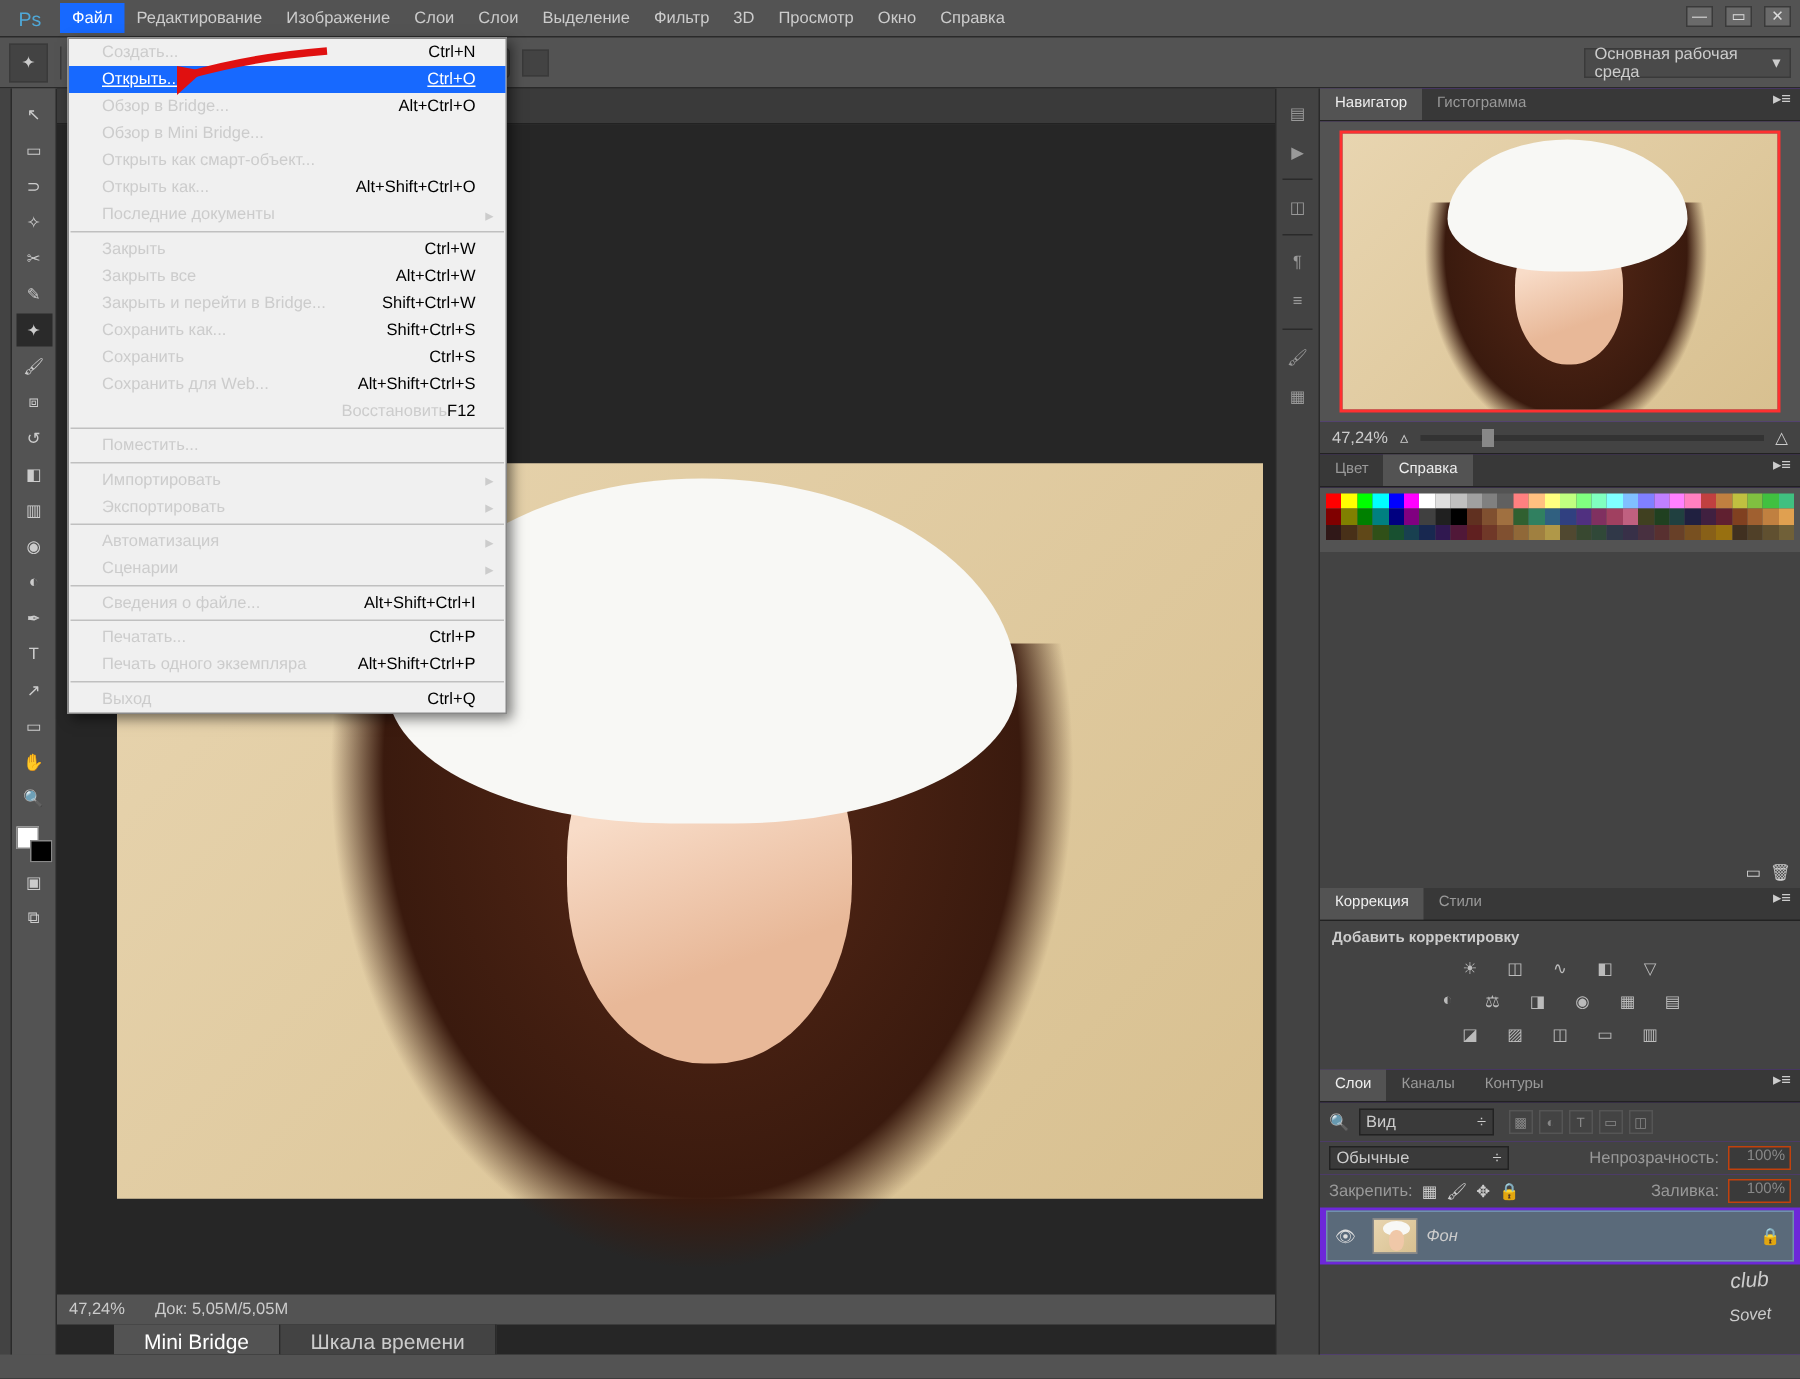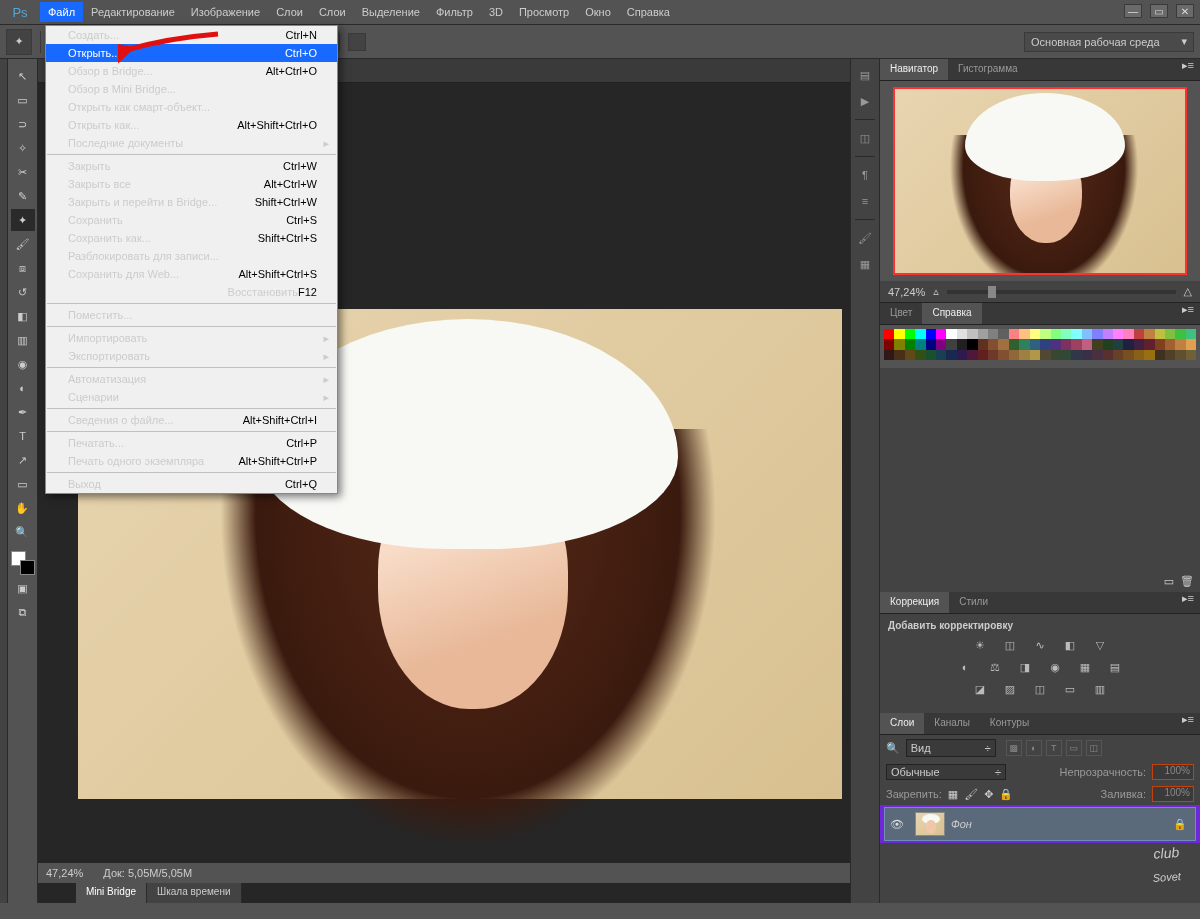--- a/index.html
+++ b/index.html
@@ -10,39 +10,39 @@
   .menu-item.active{background:#1769ff;color:#fff}
   .win-controls{position:absolute;right:6px;top:4px;display:flex;gap:10px}
   .win-btn{width:18px;height:14px;background:#6a6a6a;border:1px solid #3a3a3a;display:flex;align-items:center;justify-content:center;font-size:10px;color:#ddd}
   .options-bar{height:34px;background:#535353;border-bottom:1px solid #2a2a2a;display:flex;align-items:center;padding:0 6px;gap:8px}
   .opt-icon{width:26px;height:26px;border:1px solid #3a3a3a;background:#434343;display:flex;align-items:center;justify-content:center}
   .opt-sep{width:1px;height:22px;background:#3a3a3a}
   .radio{width:11px;height:11px;border-radius:50%;border:1px solid #888;display:inline-block;margin-right:4px;position:relative}
   .radio.checked::after{content:"";position:absolute;inset:2px;border-radius:50%;background:#ccc}
   .chk{width:11px;height:11px;border:1px solid #888;display:inline-block;margin-right:4px}
   .opt-btn{padding:3px 10px;background:#4a4a4a;border:1px solid #3a3a3a;border-radius:3px;color:#888}
-  .workspace-dd{margin-left:auto;width:170px;height:20px;background:#4a4a4a;border:1px solid #3a3a3a;display:flex;align-items:center;padding:0 6px;justify-content:space-between}
+  .workspace-dd{margin-left:auto;width:138px;height:20px;background:#4a4a4a;border:1px solid #3a3a3a;display:flex;align-items:center;padding:0 6px;justify-content:space-between}
   .main{display:flex;height:844px}
   .tool-strip{width:8px;background:#434343;border-right:1px solid #2a2a2a}
   .toolbox{width:30px;background:#535353;border-right:1px solid #2a2a2a;display:flex;flex-direction:column;align-items:center;padding-top:6px;gap:2px}
   .tool{width:24px;height:22px;display:flex;align-items:center;justify-content:center;color:#ccc;position:relative}
   .tool.sel{background:#2a2a2a}
   .swatch-fg-bg{width:24px;height:24px;position:relative;margin-top:6px}
   .sw-fg{position:absolute;left:0;top:0;width:15px;height:15px;background:#fff;border:1px solid #888}
   .sw-bg{position:absolute;right:0;bottom:0;width:15px;height:15px;background:#000;border:1px solid #888}
   .canvas-area{flex:1;background:#262626;position:relative;overflow:hidden}
   .tabbar{height:24px;background:#3a3a3a;border-bottom:1px solid #222}
   .doc-canvas{position:absolute;left:40px;top:250px;width:764px;height:490px;background:linear-gradient(135deg,#e8d5b0 0%,#ddc8a0 100%)}
   .photo{position:absolute;inset:0;background:radial-gradient(ellipse 200px 280px at 50% 48%,#f5d6c0 0%,#e8b898 35%,transparent 60%),linear-gradient(135deg,#e8d5b0,#d8c090)}
   .hat{position:absolute;left:180px;top:10px;width:420px;height:230px;background:#f8f8f5;border-radius:50% 50% 45% 45%/60% 60% 40% 40%}
   .hair{position:absolute;left:140px;top:120px;width:500px;height:420px;background:radial-gradient(ellipse at 50% 20%,#5a2a18 0%,#3a1a0e 60%,transparent 70%)}
   .face{position:absolute;left:300px;top:150px;width:190px;height:250px;background:linear-gradient(160deg,#f8dcc8 30%,#e8b898 70%);border-radius:45% 45% 48% 48%}
   .status-bar{position:absolute;bottom:20px;left:0;right:0;height:20px;background:#535353;display:flex;align-items:center;padding:0 8px;gap:20px;font-size:10px}
   .btm-tabs{position:absolute;bottom:0;left:38px;height:20px;display:flex}
-  .btm-tab{padding:3px 10px;background:#434343;border-right:1px solid #2a2a2a;font-size:10px}
+  .btm-tab{padding:3px 20px;background:#434343;border-right:1px solid #2a2a2a;font-size:14px}
   .btm-tab.active{background:#535353;color:#fff}
   .dropdown{position:absolute;left:45px;top:25px;width:293px;background:#f0f0f0;border:1px solid #888;box-shadow:3px 3px 8px rgba(0,0,0,.5);z-index:100}
   .dd-item{display:flex;justify-content:space-between;padding:3px 20px 3px 22px;color:#000;font-size:11px}
   .dd-item.hl{background:#1769ff;color:#fff}
   .dd-item.hl span{color:#fff}
   .dd-item.disabled{color:#999}
   .dd-item .sc{color:#000}
   .dd-item.hl .sc{color:#fff}
   .dd-item .sub{position:absolute;right:8px}
   .dd-sep{height:1px;background:#c0c0c0;margin:2px 1px}
@@ -413,21 +413,21 @@
       <span>Sovet</span>
     </div>
   </div>
 </div>
 
 <div class="dropdown" id="file-dd">
     <div class="dd-item" style="position: relative;">
       <span>Создать...</span>
       <span class="sc">Ctrl+N</span>
     </div>
-    <div class="dd-item hl" style="position: relative;">
+    <div class="dd-item hl" style="position: relative; text-decoration: underline;">
       <span>Открыть...</span>
       <span class="sc">Ctrl+O</span>
     </div>
     <div class="dd-item" style="position: relative;">
       <span>Обзор в Bridge...</span>
       <span class="sc">Alt+Ctrl+O</span>
     </div>
     <div class="dd-item" style="position: relative;">
       <span>Обзор в Mini Bridge...</span>
     </div>
@@ -447,31 +447,28 @@
       <span>Закрыть</span>
       <span class="sc">Ctrl+W</span>
     </div>
     <div class="dd-item" style="position: relative;">
       <span>Закрыть все</span>
       <span class="sc">Alt+Ctrl+W</span>
     </div>
     <div class="dd-item" style="position: relative;">
       <span>Закрыть и перейти в Bridge...</span>
       <span class="sc">Shift+Ctrl+W</span>
+    </div>
+    <div class="dd-item" style="position: relative;">
+      <span>Сохранить как...</span>
+      <span class="sc">Shift+Ctrl+S</span>
     </div>
     <div class="dd-item disabled" style="position: relative;">
       <span>Сохранить</span>
       <span class="sc">Ctrl+S</span>
-    </div>
-    <div class="dd-item" style="position: relative;">
-      <span>Сохранить как...</span>
-      <span class="sc">Shift+Ctrl+S</span>
-    </div>
-    <div class="dd-item disabled" style="position: relative;">
-      <span>Разблокировать для записи...</span>
     </div>
     <div class="dd-item" style="position: relative;">
       <span>Сохранить для Web...</span>
       <span class="sc">Alt+Shift+Ctrl+S</span>
     </div>
     <div class="dd-item disabled" style="position: relative; justify-content: flex-end;">
       <span>Восстановить</span>
       <span class="sc">F12</span>
     </div>
     <div class="dd-sep"></div>

